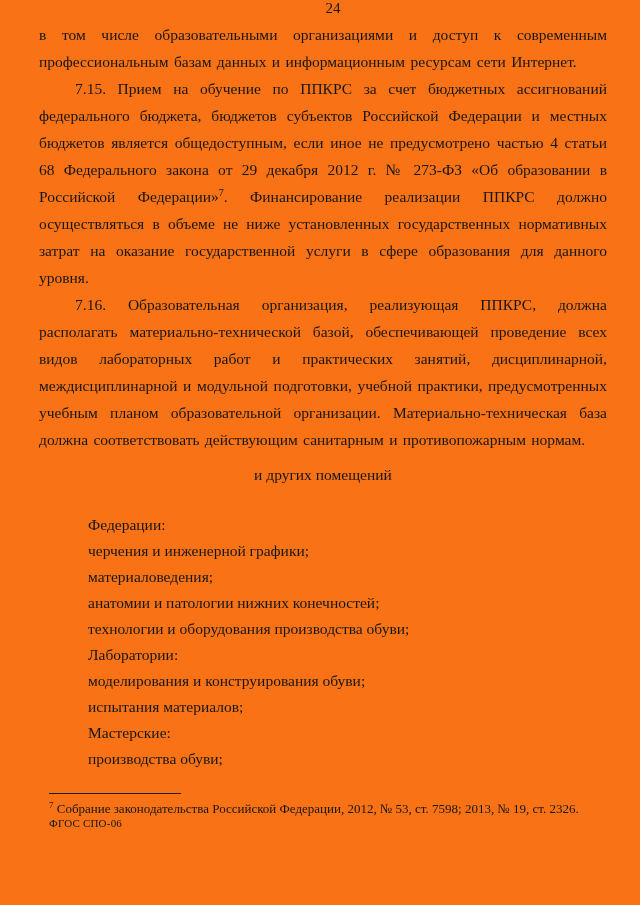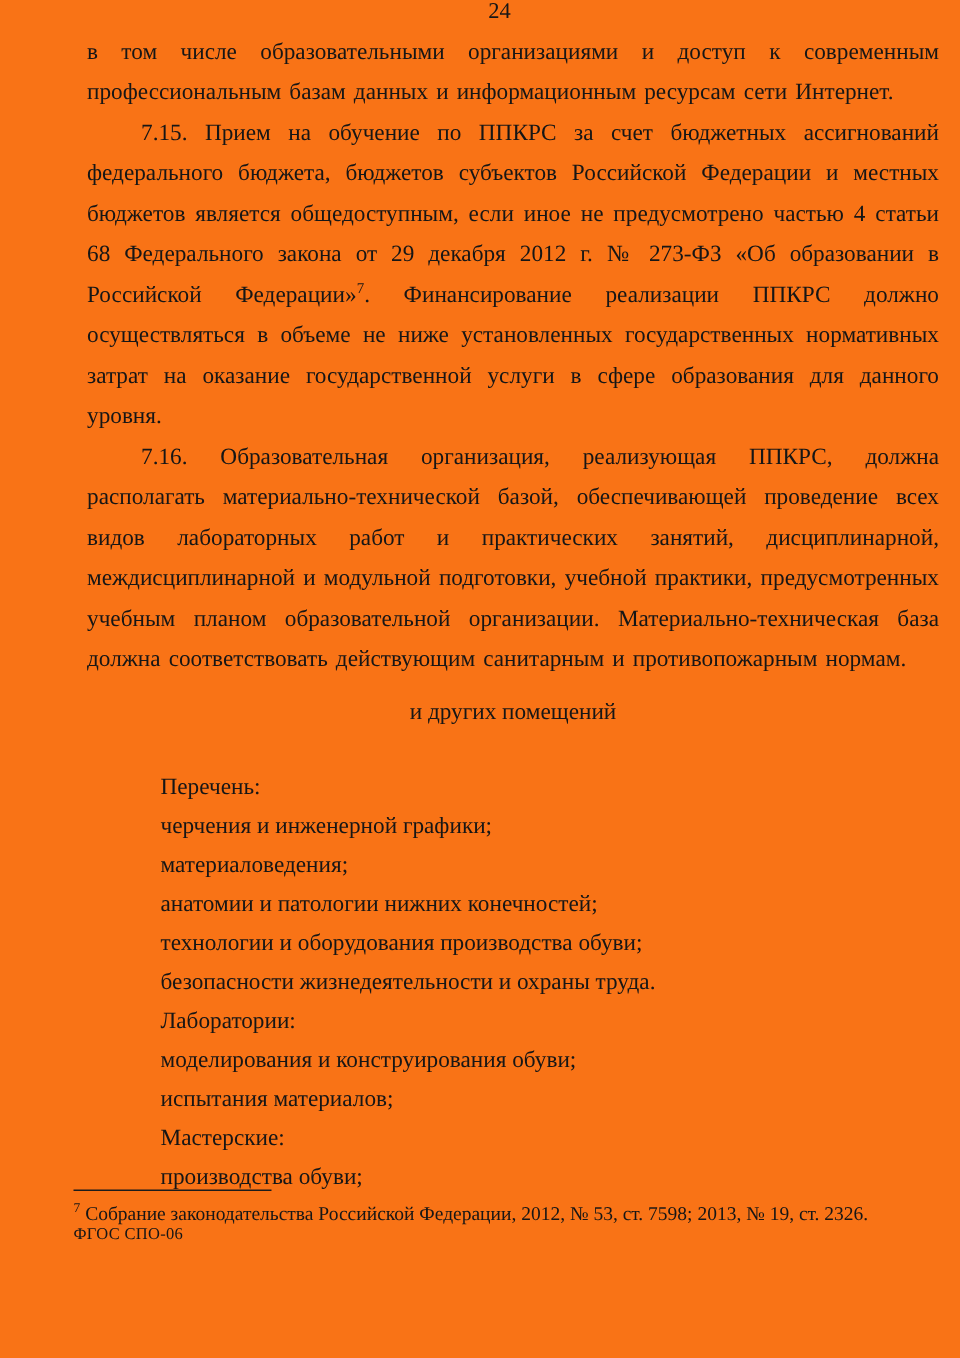--- a/index.html
+++ b/index.html
@@ -19,21 +19,21 @@
     box-sizing: border-box;
   }
   .page-number {
     text-align: center;
     font-size: 15px;
     line-height: 16px;
     width: 568px;
     margin: 0 0 0 49px;
   }
   .content {
-    margin-left: 58px;
+    margin-left: 39px;
     width: 568px;
     font-family: Liberation Serif, serif;
   }
   .para {
     margin: 0;
     font-size: 15.5px;
     line-height: 27px;
     text-align: justify;
     word-spacing: 1.5px;
   }
@@ -98,26 +98,25 @@
 
     <p class="para indent"><span>7.15. Прием на обучение по ППКРС за счет бюджетных ассигнований федерального бюджета, бюджетов субъектов Российской Федерации и местных бюджетов является общедоступным, если иное не предусмотрено частью 4 статьи 68 Федерального закона от 29 декабря 2012 г. № 273-ФЗ «Об образовании в Российской Федерации»</span><span class="sup">7</span><span>. Финансирование реализации ППКРС должно осуществляться в объеме не ниже установленных государственных нормативных затрат на оказание государственной услуги в сфере образования для данного уровня.</span></p>
 
     <p class="para indent">7.16. Образовательная организация, реализующая ППКРС, должна располагать материально-технической базой, обеспечивающей проведение всех видов лабораторных работ и практических занятий, дисциплинарной, междисциплинарной и модульной подготовки, учебной практики, предусмотренных учебным планом образовательной организации. Материально-техническая база должна соответствовать действующим санитарным и противопожарным нормам.</p>
 
     <div class="heading">
       <div>и других помещений</div>
     </div>
 
     <div class="facility-list">
-      <div>Перечень:</div>
+      <div>Федерации:</div>
       <div>черчения и инженерной графики;</div>
       <div>материаловедения;</div>
       <div>анатомии и патологии нижних конечностей;</div>
       <div>технологии и оборудования производства обуви;</div>
-      <div>безопасности жизнедеятельности и охраны труда.</div>
       <div>Лаборатории:</div>
       <div>моделирования и конструирования обуви;</div>
       <div>испытания материалов;</div>
       <div>Мастерские:</div>
       <div>производства обуви;</div>
     </div>
 
   </div>
 
   <div class="footnote-area">

